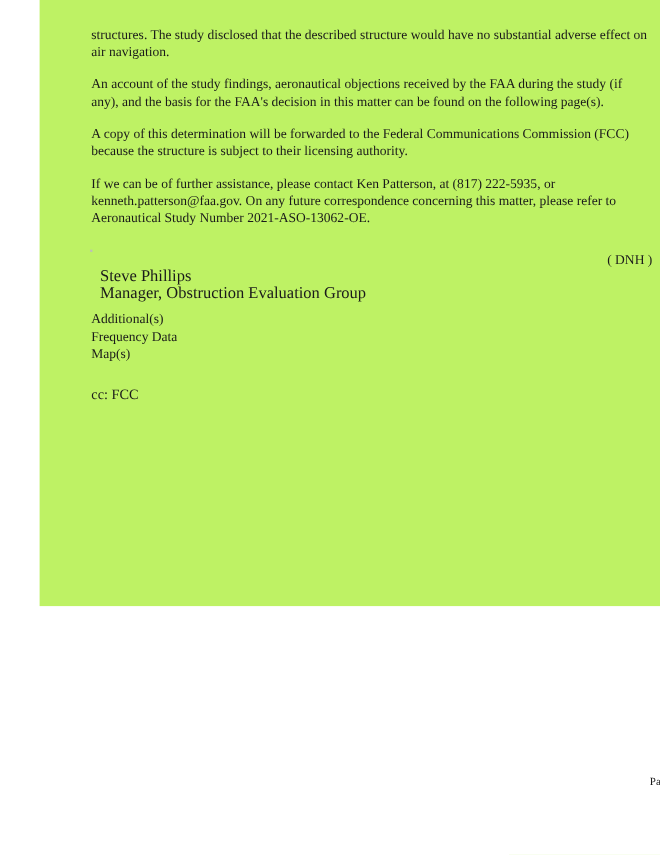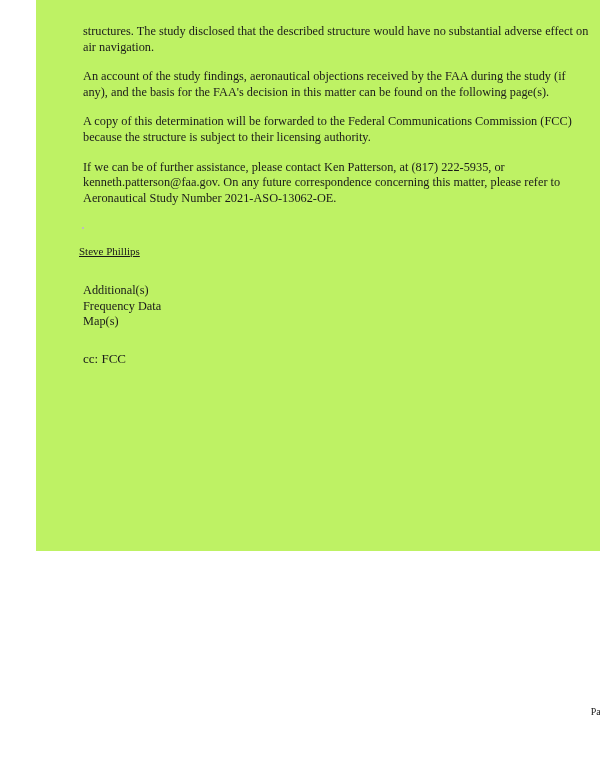--- a/index.html
+++ b/index.html
@@ -41,26 +41,25 @@
     position: absolute;
     left: 47px;
     top: 229px;
     width: 510px;
     text-align: right;
     font-size: 12.3px;
     line-height: 15.6px;
   }
   .signature {
     position: absolute;
-    left: 43px;
+    left: 55px;
     top: 244px;
     width: 420px;
-    font-size: 11px;
+    font-size: 15px;
     line-height: 15.6px;
-    text-decoration: underline;
   }
   .signature div {
     white-space: nowrap;
   }
   .attachments {
     position: absolute;
     left: 47px;
     top: 283px;
     width: 420px;
     font-size: 12.3px;
@@ -98,23 +97,25 @@
 
   <span class="speck" style="left:46px; top:227px;"></span>
 
   <div class="content">
     <p class="para">structures. The study disclosed that the described structure would have no substantial adverse effect on air navigation.</p>
     <p class="para">An account of the study findings, aeronautical objections received by the FAA during the study (if any), and the basis for the FAA's decision in this matter can be found on the following page(s).</p>
     <p class="para">A copy of this determination will be forwarded to the Federal Communications Commission (FCC) because the structure is subject to their licensing authority.</p>
     <p class="para tight">If we can be of further assistance, please contact Ken Patterson, at (817) 222-5935, or kenneth.patterson@faa.gov. On any future correspondence concerning this matter, please refer to Aeronautical Study Number 2021-ASO-13062-OE.</p>
   </div>
 
+  <div class="dnh">( DNH )</div>
 
   <div class="signature">
     <div>Steve Phillips</div>
+    <div>Manager, Obstruction Evaluation Group</div>
   </div>
 
   <div class="attachments">
     <div>Additional(s)</div>
     <div>Frequency Data</div>
     <div>Map(s)</div>
   </div>
 
   <div class="cc">cc: FCC</div>
 

